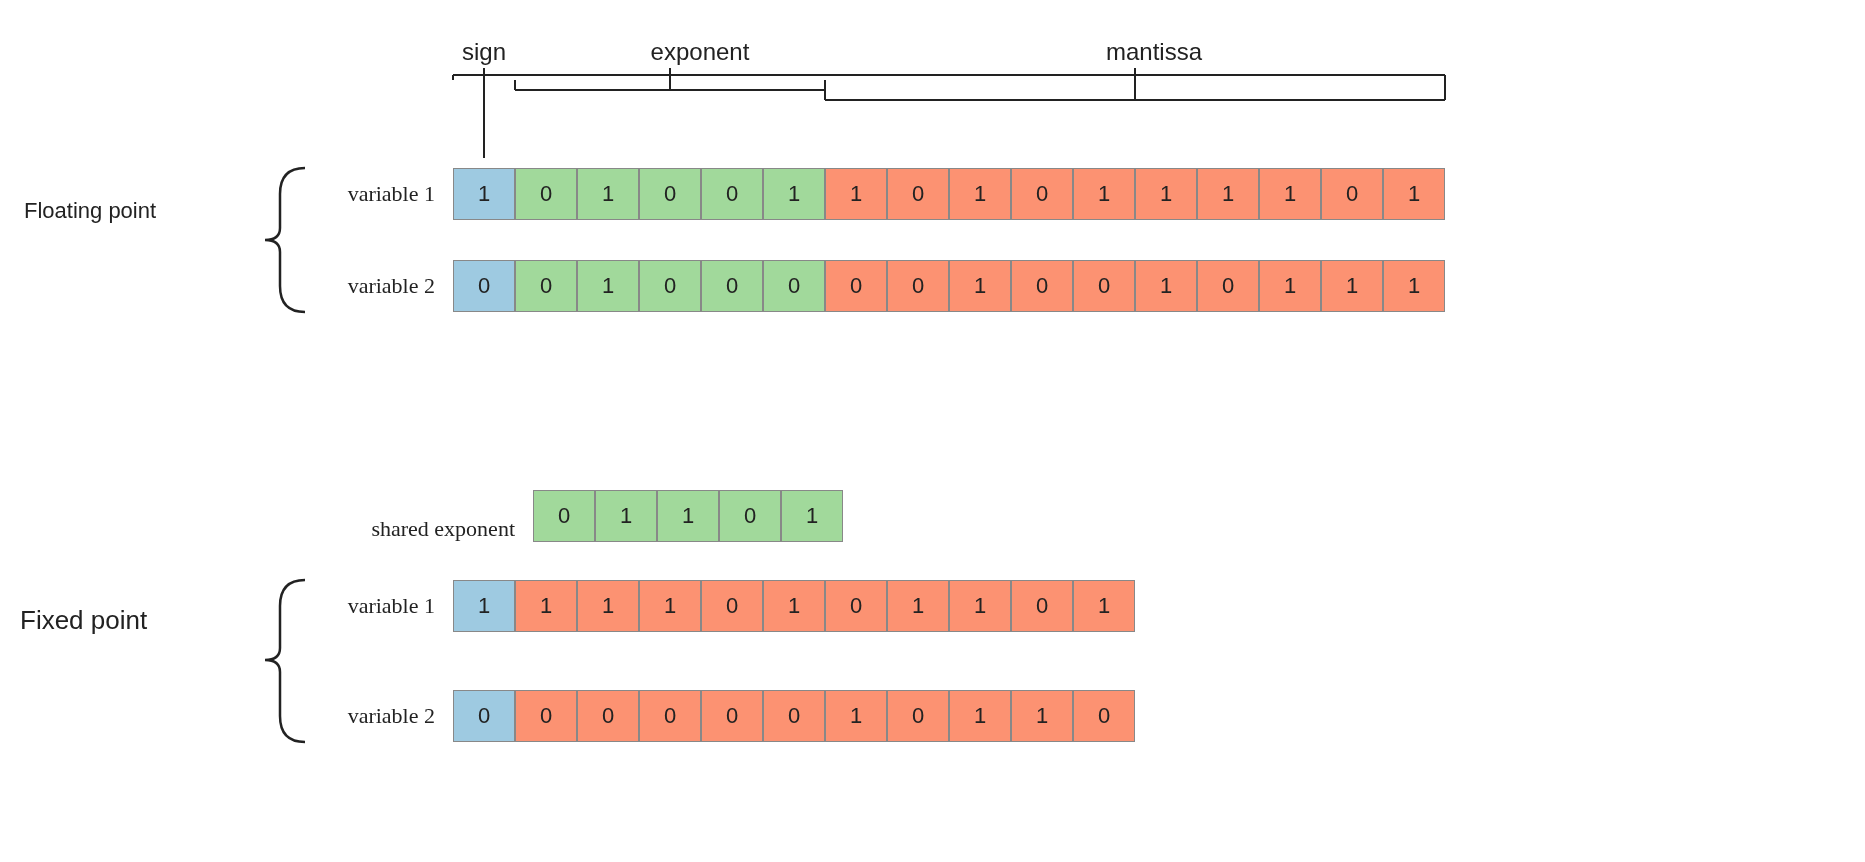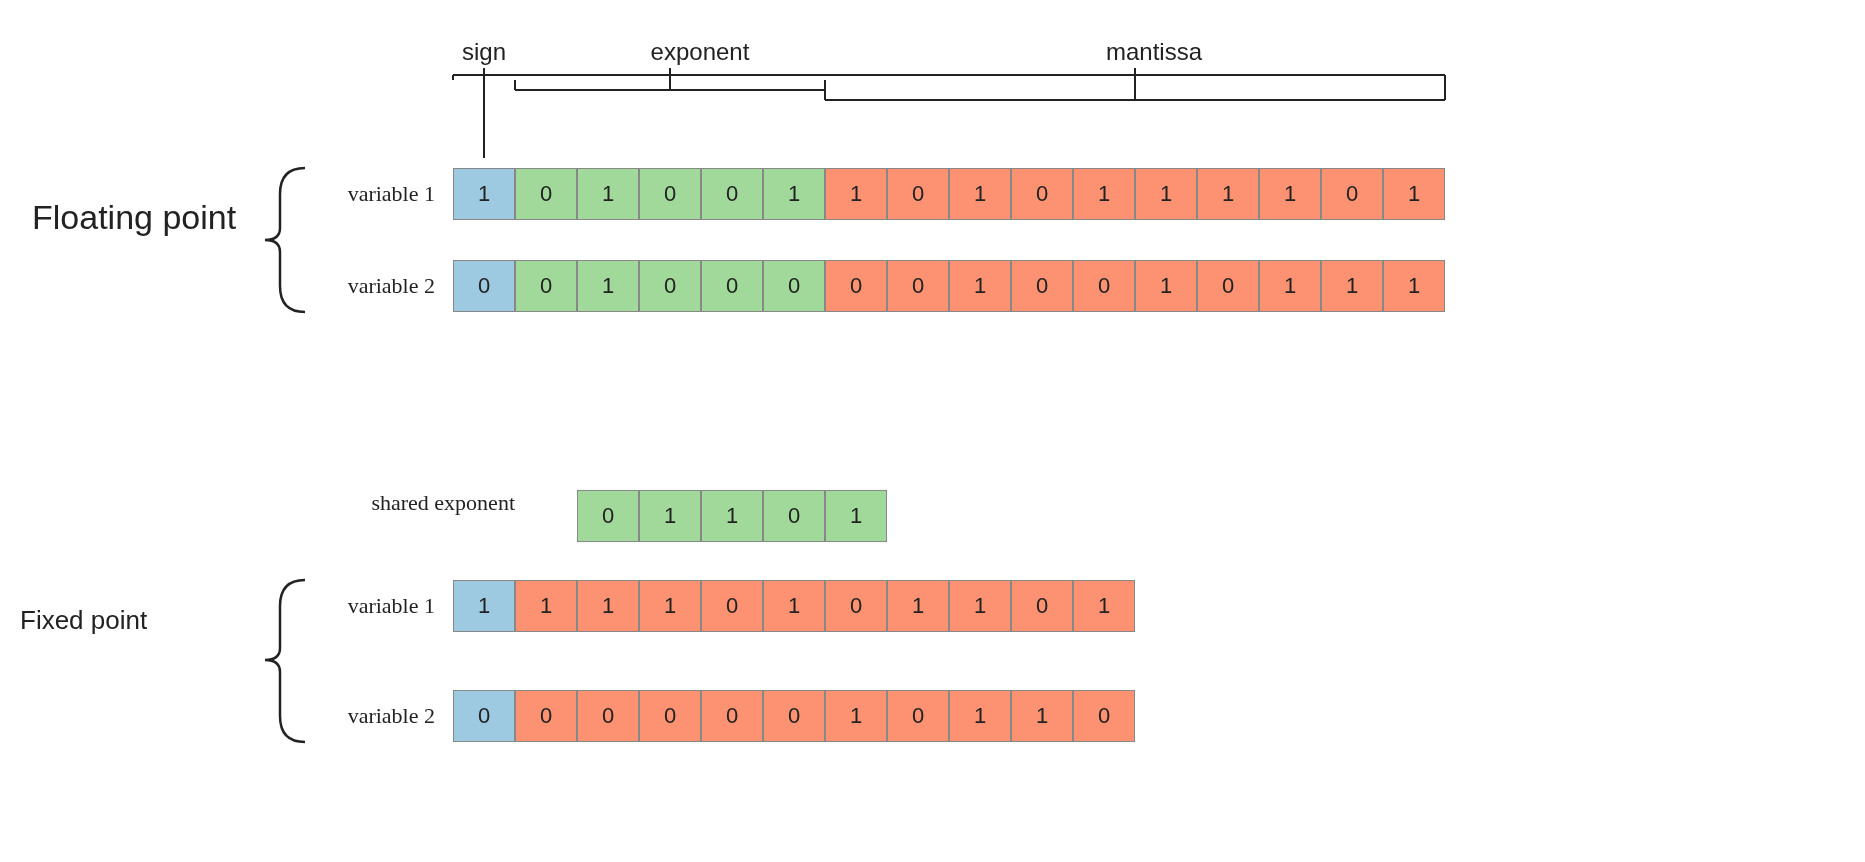--- a/index.html
+++ b/index.html
@@ -48,21 +48,21 @@
       margin-right: 14px;
       white-space: nowrap;
       font-family: Liberation Serif, serif;
     }
   </style>
 </head>
 <body>
 
 <div class="diagram-container">
 
-  <div class="section-label" style="left: 32px; top: 198px; font-size:34px;">
+  <div class="section-label" style="left: 24px; top: 198px; font-size:22px;">
     <span>Floating point</span>
   </div>
 
   <div style="position:absolute; top:168px; left:330px; display:flex; align-items:center;">
     <span class="variable-label" style="font-size:22px; margin-right:18px; min-width:105px; text-align:right;">variable 1</span>
     <div class="bit-row" id="fp-v1-bits">
         <div class="bit-cell bit-blue">1</div>
         <div class="bit-cell bit-green">0</div>
         <div class="bit-cell bit-green">1</div>
         <div class="bit-cell bit-green">0</div>
@@ -100,21 +100,21 @@
         <div class="bit-cell bit-red">1</div>
         <div class="bit-cell bit-red">1</div>
         <div class="bit-cell bit-red">1</div>
       </div>
   </div>
 
   <div class="section-label" style="left: 20px; top: 605px; font-size:26px;text-align:center;">
     <span>Fixed point</span>
   </div>
 
-  <div style="position:absolute; top:490px; left:330px; display:flex; align-items:flex-start;gap:44px;">
+  <div style="position:absolute; top:490px; left:330px; display:flex; align-items:flex-end;">
     <span class="variable-label" style="font-size:22px; margin-right:18px; min-width:185px; text-align:right;">shared exponent</span>
     <div class="bit-row" id="fp2-se-bits">
         <div class="bit-cell bit-green">0</div>
         <div class="bit-cell bit-green">1</div>
         <div class="bit-cell bit-green">1</div>
         <div class="bit-cell bit-green">0</div>
         <div class="bit-cell bit-green">1</div>
       </div>
   </div>
 

